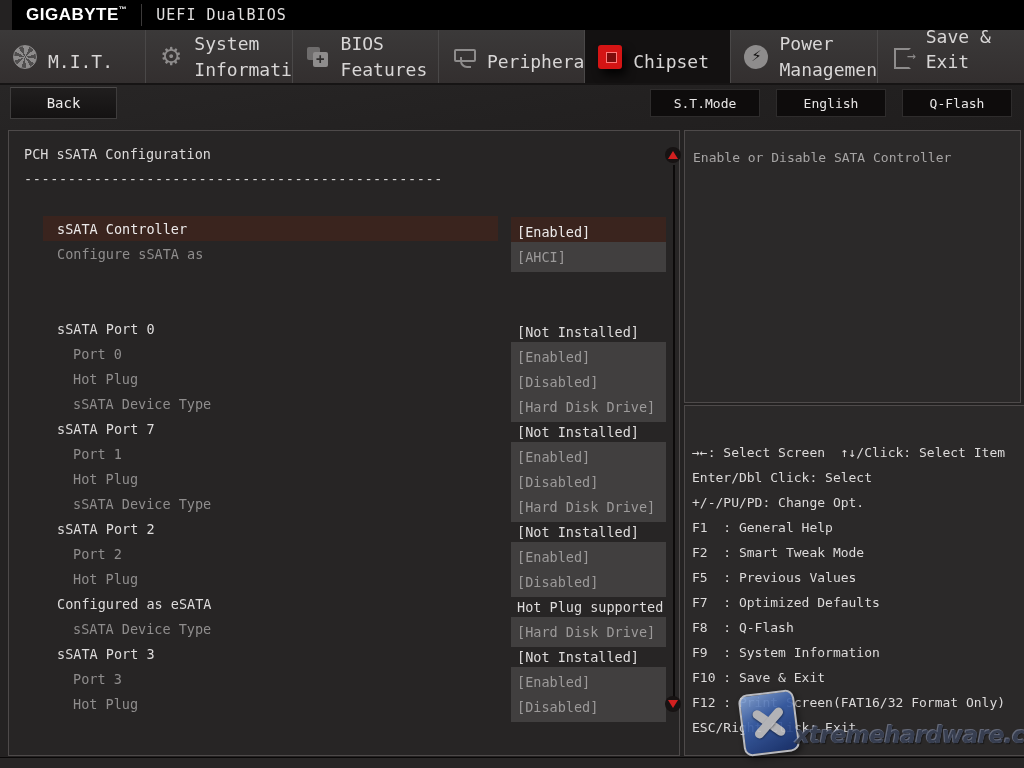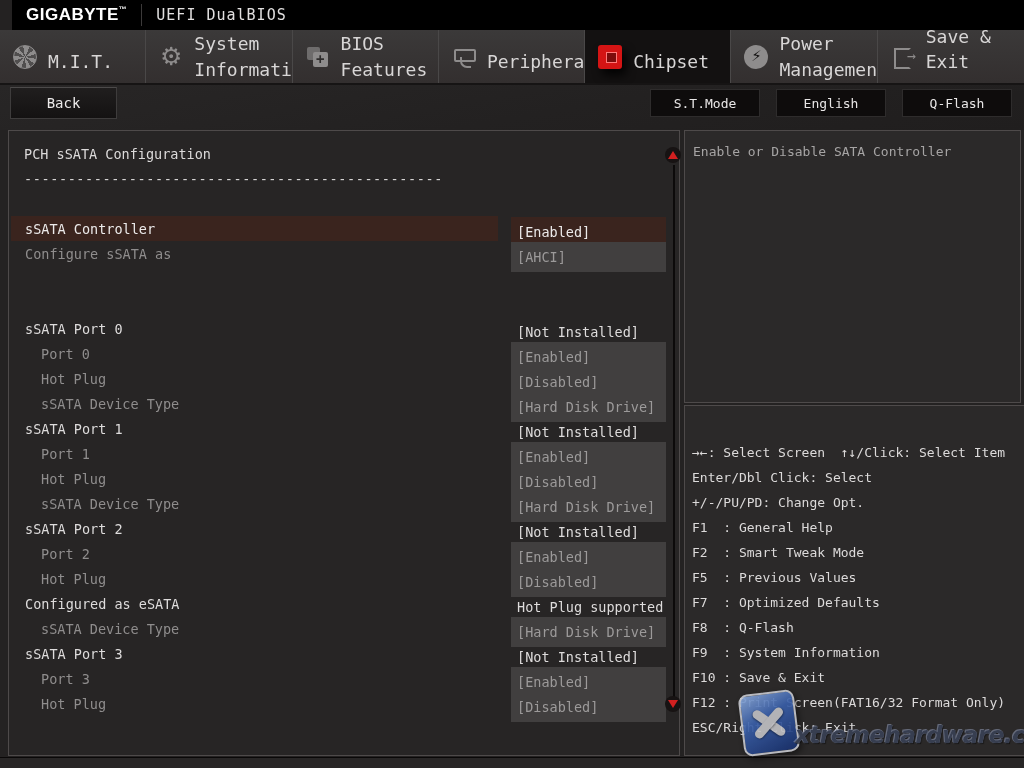--- a/index.html
+++ b/index.html
@@ -78,21 +78,21 @@
   
   .settings-panel { position:absolute; left:8px; top:130px; width:672px; height:626px;
                     background:#272525; border:1px solid #4e4a4a; }
   .settings-title { position:absolute; left:15px; top:15px; font-size:13.5px; color:#dcdada; }
   .settings-divider { position:absolute; left:15px; top:40px; font-size:13.5px;
                       color:#d4d2d2; letter-spacing:.6px; white-space:pre; }
   .rows { position:absolute; left:2px; top:85px; width:655px; }
   .row { height:25px; display:flex; }
   .row.gap-before { margin-top:50px; }
   .row-label { flex:1; display:flex; align-items:center; padding-left:14px;
-               font-size:13.5px; color:#dedcdc; }
+               font-size:13.5px; color:#dedcdc;margin-left:32px; }
   .row.indent .row-label { padding-left:30px; }
   .row-value { width:155px; margin-left:13px; height:30px; margin-top:1px;
                display:flex; align-items:center; padding-left:6px; font-size:13.5px;
                color:#dedcdc; }
   .row.state-selected .row-label,
   .row.state-selected .row-value { background:#3a241e; color:#eceaea; }
   .row.state-disabled .row-label { color:#8f8d8d; }
   .row.state-disabled .row-value { background:#413f3f; color:#9c9a9a; }
 
   
@@ -103,21 +103,21 @@
                   cursor:pointer; }
   .scroll-arrow.up { top:16px; }
   .scroll-arrow.down { top:565px; }
   .tri-up { width:0; height:0; border-left:5px solid transparent;
             border-right:5px solid transparent; border-bottom:8px solid #d22020; }
   .tri-down { width:0; height:0; border-left:5px solid transparent;
               border-right:5px solid transparent; border-top:8px solid #d22020; }
 
   
   .help-panel { position:absolute; left:684px; top:130px; width:337px; height:273px;
-                background:#2b2929; border:1px solid #4e4a4a; padding:11px 8px; }
+                background:#2b2929; border:1px solid #4e4a4a; padding:17px 8px; }
   .help-text { font-size:13px; color:#a6a4a4; line-height:1.5; }
   .keys-panel { position:absolute; left:684px; top:405px; width:371px; height:351px;
                 background:#2b2929; border:1px solid #4e4a4a; padding:34px 0 0 7px; }
   .key-line { height:25px; line-height:25px; font-size:13px; color:#dcdada; white-space:pre; }
 
   
   .bottom-strip { position:absolute; left:0; top:757px; width:1024px; height:11px;
                   background:#282626; border-top:1px solid #0a0808; }
 
   
@@ -231,21 +231,21 @@
           <div class="row-label">Hot Plug</div>
           <div class="row-value">[Disabled]</div>
         </div>
 
         <div class="row state-disabled indent">
           <div class="row-label">sSATA Device Type</div>
           <div class="row-value">[Hard Disk Drive]</div>
         </div>
 
         <div class="row state-normal">
-          <div class="row-label">sSATA Port 1</div>
+          <div class="row-label">sSATA Port 7</div>
           <div class="row-value">[Not Installed]</div>
         </div>
 
         <div class="row state-disabled indent">
           <div class="row-label">Port 1</div>
           <div class="row-value">[Enabled]</div>
         </div>
 
         <div class="row state-disabled indent">
           <div class="row-label">Hot Plug</div>

